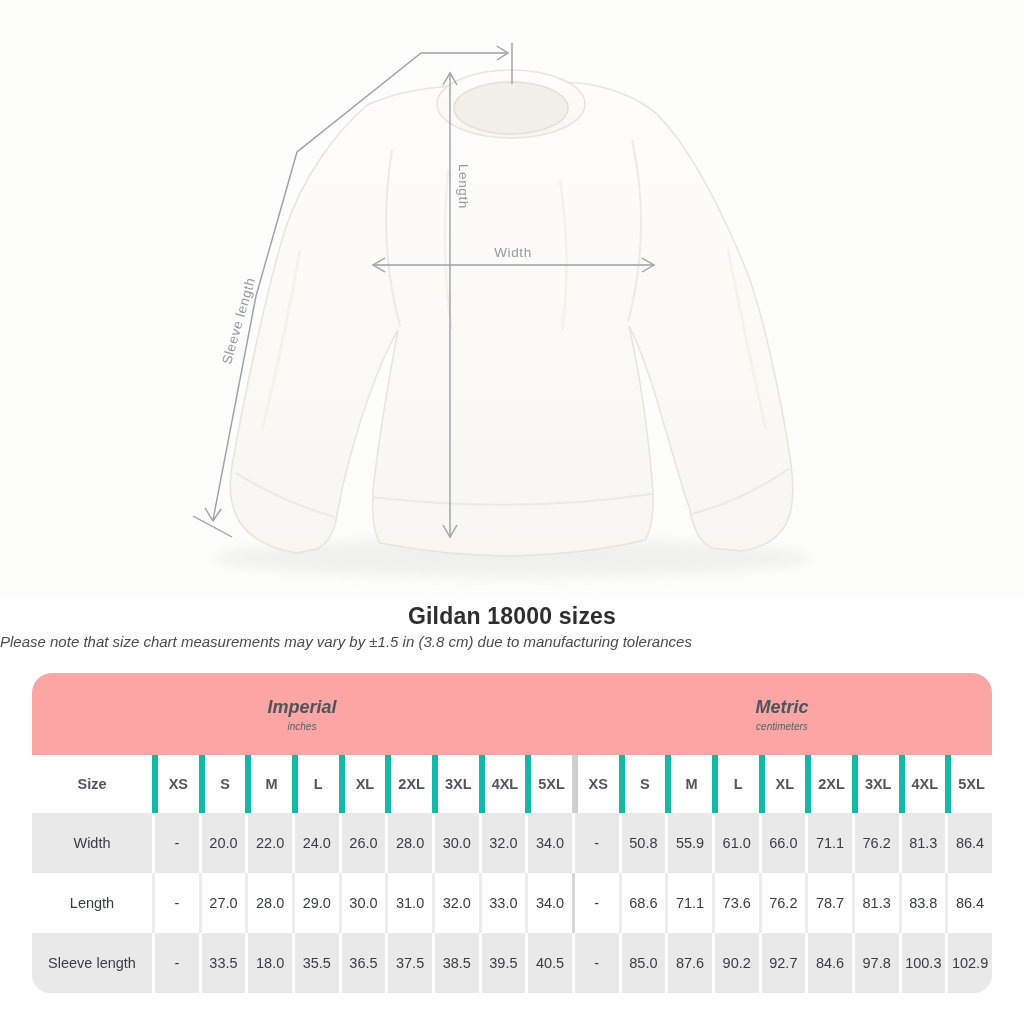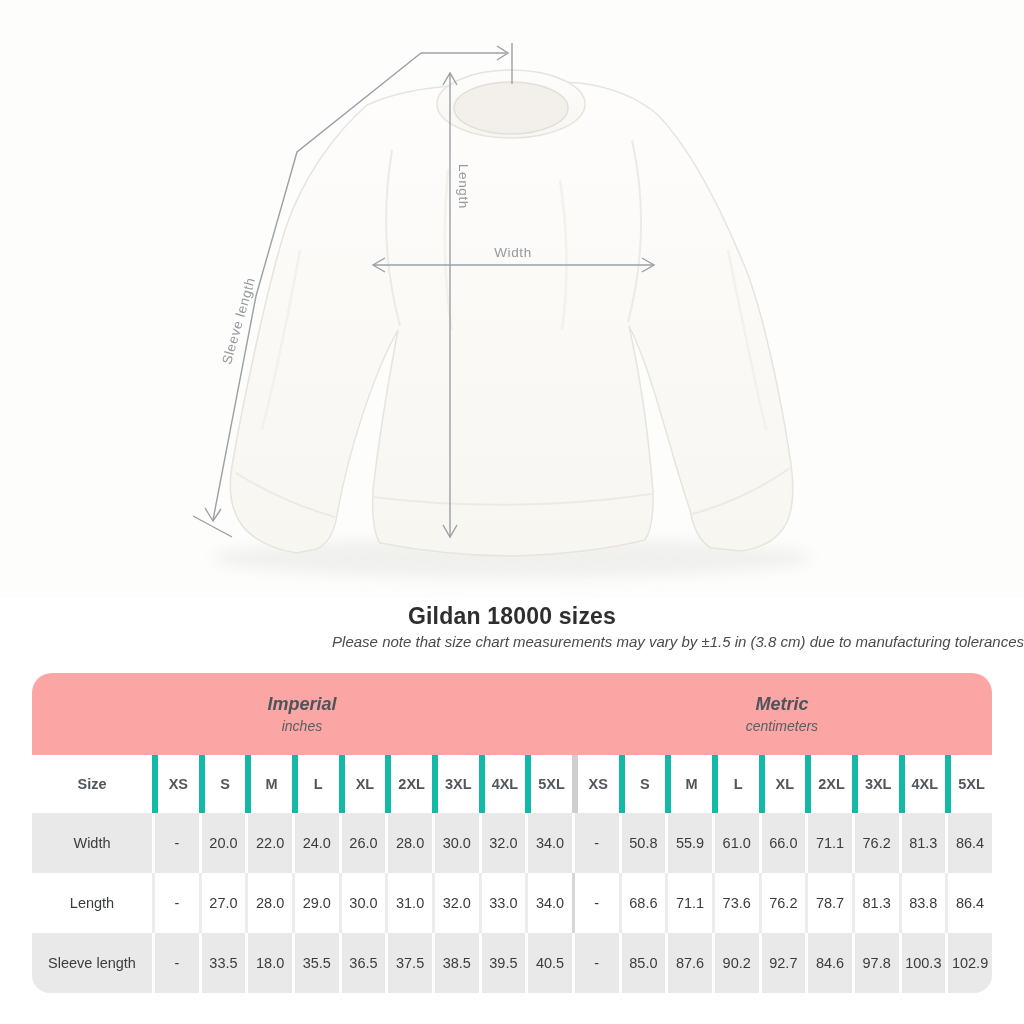--- a/index.html
+++ b/index.html
@@ -6,33 +6,33 @@
   .canvas{position:relative;width:1024px;height:1024px;background:#ffffff;
           font-family:"Liberation Sans","DejaVu Sans",sans-serif;overflow:hidden;}
   
   .photo{position:absolute;left:0;top:0;width:1024px;height:598px;}
   .photo svg{display:block;width:100%;height:100%;}
   .measure-text{font-family:"Liberation Sans","DejaVu Sans",sans-serif;font-size:13.5px;
                 letter-spacing:.6px;fill:#94999e;}
   
   .page-title{position:absolute;top:603px;left:0;width:1024px;text-align:center;margin:0;
               font-size:23px;font-weight:bold;color:#2e2e2e;letter-spacing:.2px;}
-  .note{position:absolute;top:633px;left:0;width:1024px;text-align:right;margin:0;
+  .note{position:absolute;top:633px;left:0;width:1024px;text-align:left;margin:0;
         font-style:italic;font-size:15px;color:#4b4b4b;}
   
   .size-table{position:absolute;left:32px;top:673px;width:960px;
               border-collapse:separate;border-spacing:0;table-layout:fixed;}
   .size-table col.c-size{width:120px;}
   .size-table th,.size-table td{padding:0;text-align:center;vertical-align:middle;
               font-size:14.5px;font-weight:normal;color:#3a3d3f;}
   tr.band th{height:82px;background:#fca5a5;}
   tr.band th.tl{border-top-left-radius:20px;}
   tr.band th.tr{border-top-right-radius:20px;}
   .unit-name{font-size:18px;font-weight:bold;font-style:italic;color:#4f545a;}
-  .unit-sub{font-size:14px;font-style:italic;color:#595e64;margin-top:3px;}
+  .unit-sub{font-size:10px;font-style:italic;color:#595e64;margin-top:3px;}
   tr.r-sizes th{height:58px;background:#ffffff;font-weight:bold;color:#51565b;font-size:14.5px;margin-top:8px;}
   tr.r-data{height:60px;}
   tr.r-gray td,tr.r-gray th{background:#e9e9e9;}
   tr.r-white td,tr.r-white th{background:#ffffff;}
   .lbl{font-weight:bold;color:#51565b;font-size:15px;}
   
   tr.r-sizes th + th{border-left:6px solid #14b8a6;}
   tr.r-white td{border-left:3px solid #ececec;}
   tr.r-gray td{border-left:3px solid #ffffff;}
   tr.r-sizes th.mstart{border-left-color:#cfcfcf;}

